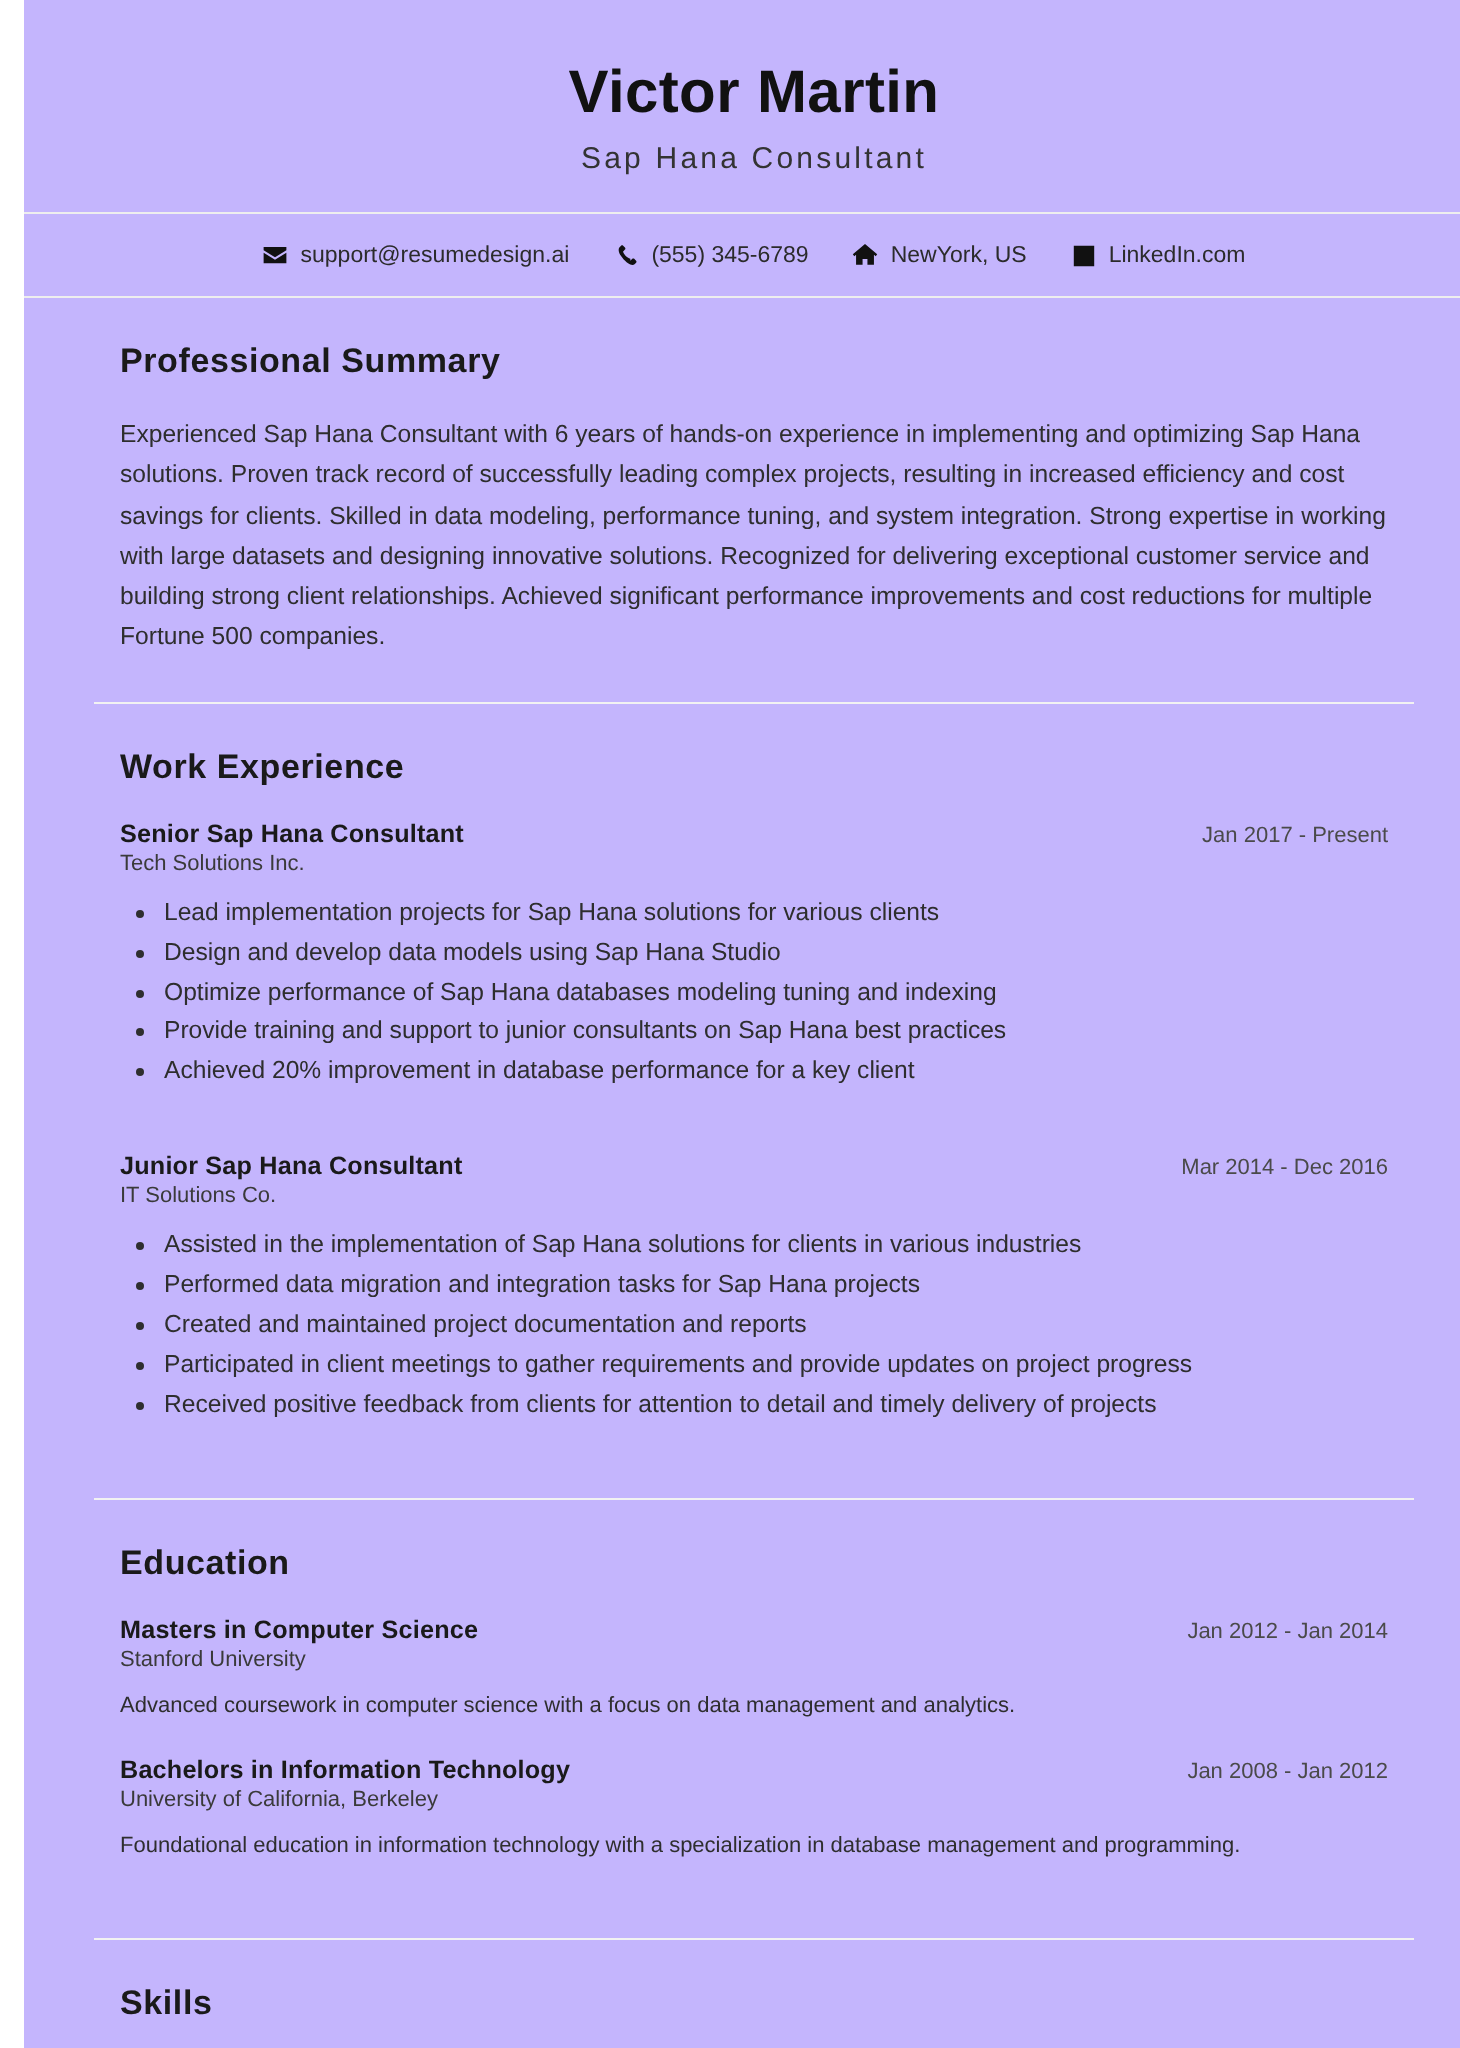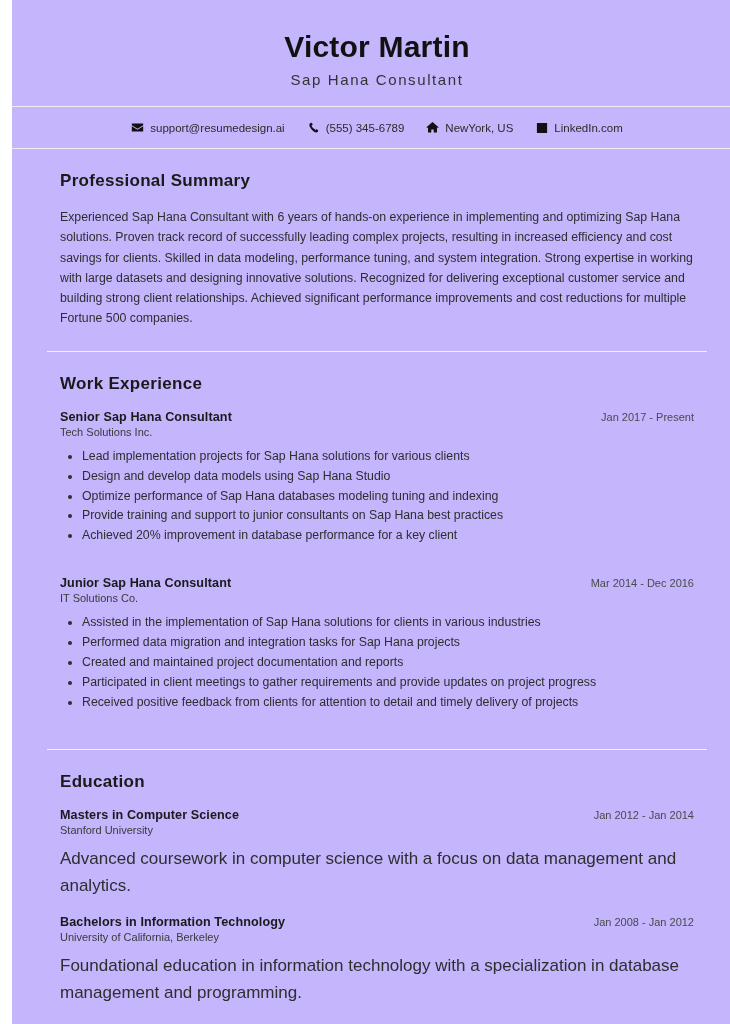--- a/index.html
+++ b/index.html
@@ -93,42 +93,42 @@
     margin: 0 0 22px 0;
     text-align: left;
   }
 
   
   .entry { margin-bottom: 16px; }
   .entry:last-child { margin-bottom: 0; }
   .entry-head {
     display: flex;
     justify-content: space-between;
-    align-items: center;
+    align-items: flex-end;
     gap: 14px;
   }
   .entry-role {
     font-size: 12.6px;
     font-weight: 700;
     color: #1a1a1a;
     letter-spacing: 0.1px;
   }
   .entry-date {
     font-size: 11px;
     color: #4a4a4a;
     white-space: nowrap;
     flex: none;
   }
   .entry-org {
     font-size: 11px;
     color: #3a3a3a;
     margin-top: 2px;
   }
   .entry-desc {
-    font-size: 17px;
+    font-size: 11px;
     line-height: 1.6;
     color: #2e2e2e;
     margin-top: 9px;
   }
   .bullets {
     margin: 9px 0 0 0;
     padding-left: 22px;
   }
   .bullets li {
     font-size: 12.3px;

